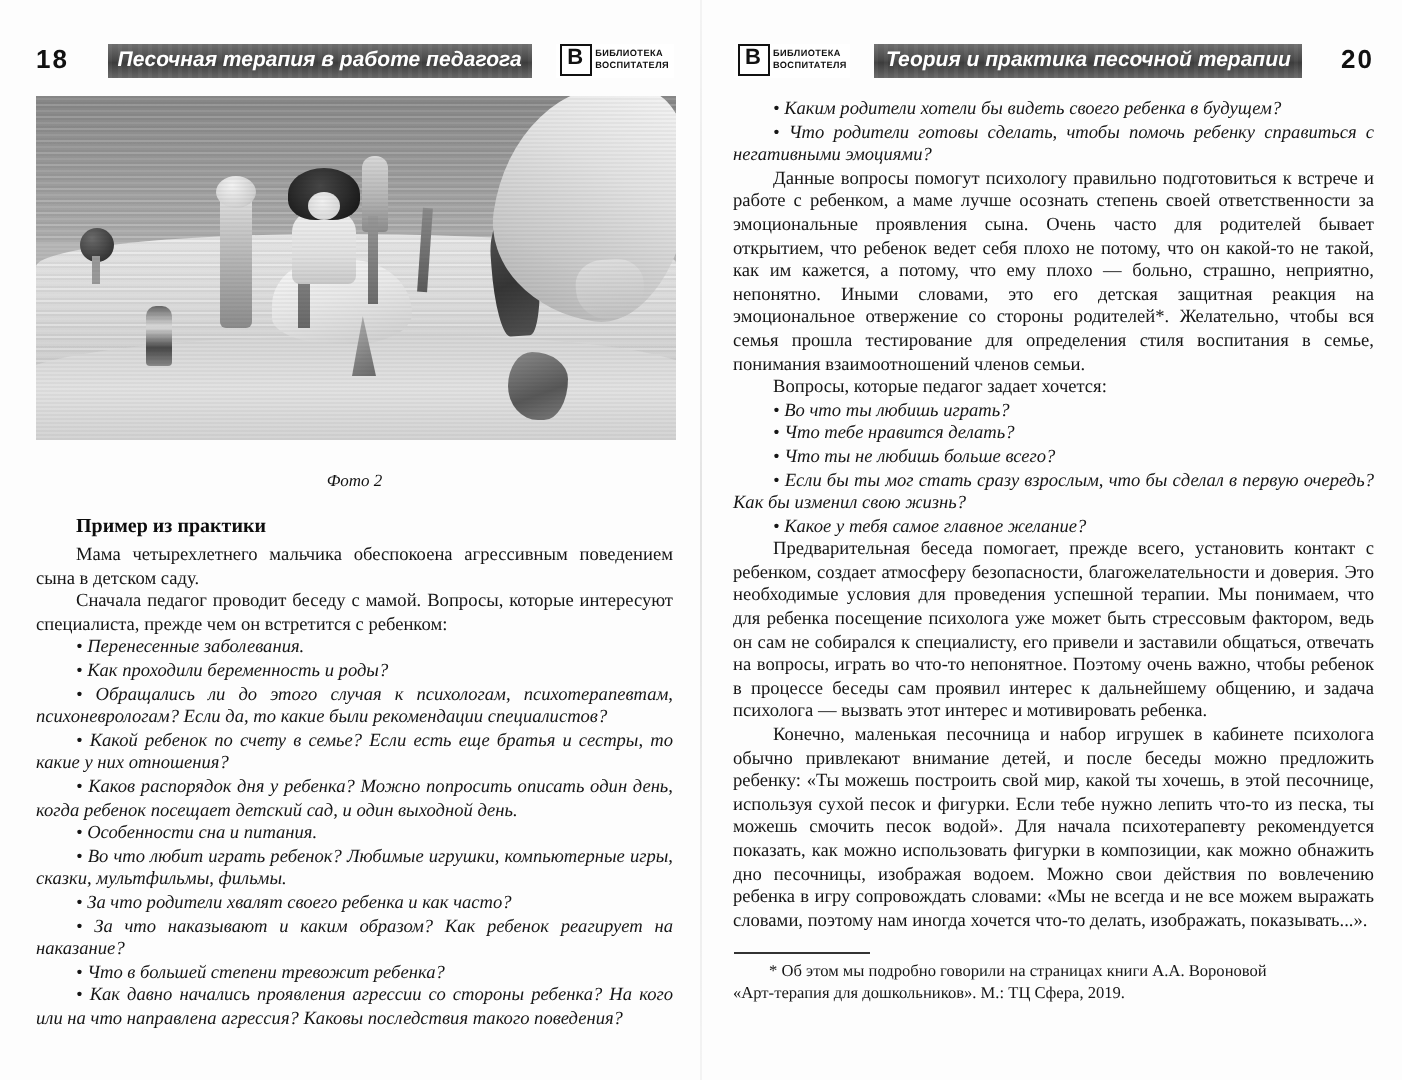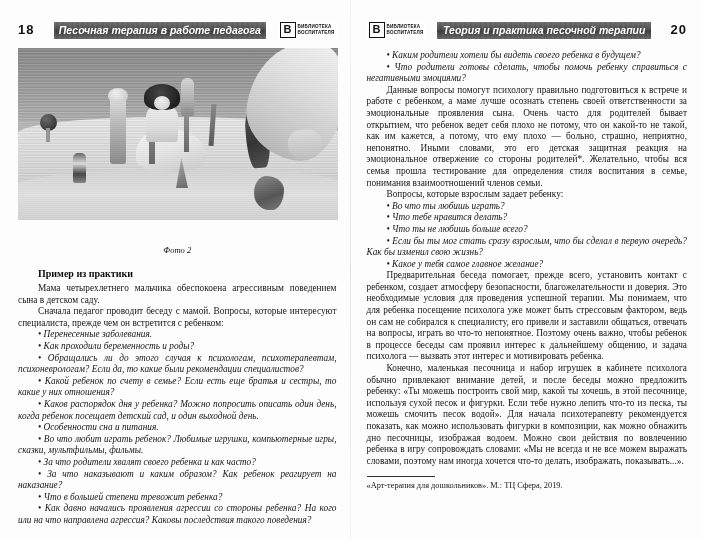--- a/index.html
+++ b/index.html
@@ -239,21 +239,21 @@
     background:
       repeating-linear-gradient(0deg, rgba(0,0,0,0.035) 0 1px, rgba(255,255,255,0.03) 1px 2px);
     mix-blend-mode: multiply;
     pointer-events:none;
   }
 
   .caption {
     text-align: center;
     font-style: italic;
     font-size: 8.5px;
-    margin-top: 25px;
+    margin-top: 15px;
     color: #111;
   }
 
   
   .h-sub {
     font-family: "Liberation Serif", "DejaVu Serif", serif;
     font-weight: bold;
     font-size: 10px;
     margin: 13px 0 4px 20px;
     color: #0d0d0d;
@@ -384,28 +384,29 @@
         </div>
       </div>
       <div class="titlebar">Теория и практика песочной терапии</div>
       <div class="folio right-al">20</div>
     </div>
 
     <div class="tblock" style="margin-top:10px">
       <p class="bul">Каким родители хотели бы видеть своего ребенка в будущем?</p>
       <p class="bul">Что родители готовы сделать, чтобы помочь ребенку справиться с негативными эмоциями?</p>
       <p class="par">Данные вопросы помогут психологу правильно подготовиться к встрече и работе с ребенком, а маме лучше осознать степень своей ответственности за эмоциональные проявления сына. Очень часто для родителей бывает открытием, что ребенок ведет себя плохо не потому, что он какой-то не такой, как им кажется, а потому, что ему плохо — больно, страшно, неприятно, непонятно. Иными словами, это его детская защитная реакция на эмоциональное отвержение со стороны родителей*. Желательно, чтобы вся семья прошла тестирование для определения стиля воспитания в семье, понимания взаимоотношений членов семьи.</p>
-      <p class="par">Вопросы, которые взрослым задает ребенку:</p>
+      <p class="par">Вопросы, которые педагог задает хочется:</p>
       <p class="bul">Во что ты любишь играть?</p>
       <p class="bul">Что тебе нравится делать?</p>
       <p class="bul">Что ты не любишь больше всего?</p>
       <p class="bul">Если бы ты мог стать сразу взрослым, что бы сделал в первую очередь? Как бы изменил свою жизнь?</p>
       <p class="bul">Какое у тебя самое главное желание?</p>
       <p class="par">Предварительная беседа помогает, прежде всего, установить контакт с ребенком, создает атмосферу безопасности, благожелательности и доверия. Это необходимые условия для проведения успешной терапии. Мы понимаем, что для ребенка посещение психолога уже может быть стрессовым фактором, ведь он сам не собирался к специалисту, его привели и заставили общаться, отвечать на вопросы, играть во что-то непонятное. Поэтому очень важно, чтобы ребенок в процессе беседы сам проявил интерес к дальнейшему общению, и задача психолога — вызвать этот интерес и мотивировать ребенка.</p>
       <p class="par">Конечно, маленькая песочница и набор игрушек в кабинете психолога обычно привлекают внимание детей, и после беседы можно предложить ребенку: «Ты можешь построить свой мир, какой ты хочешь, в этой песочнице, используя сухой песок и фигурки. Если тебе нужно лепить что-то из песка, ты можешь смочить песок водой». Для начала психотерапевту рекомендуется показать, как можно использовать фигурки в композиции, как можно обнажить дно песочницы, изображая водоем. Можно свои действия по вовлечению ребенка в игру сопровождать словами: «Мы не всегда и не все можем выражать словами, поэтому нам иногда хочется что-то делать, изображать, показывать...».</p>
 
       <div class="fn-rule"></div>
+      <p class="fnote">* Об этом мы подробно говорили на страницах книги А.А. Вороновой</p>
       <p class="fnote cont">«Арт-терапия для дошкольников». М.: ТЦ Сфера, 2019.</p>
     </div>
   </div>
 
   <div class="gutter"></div>
 </div>
 
 </body></html>

